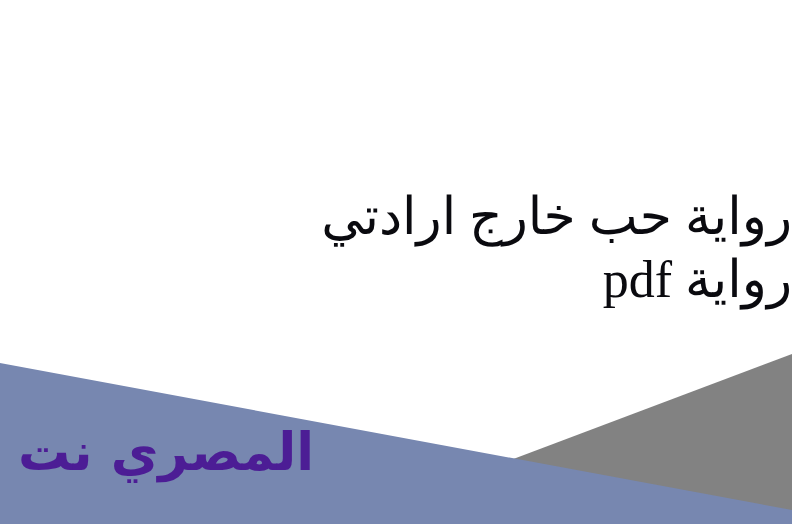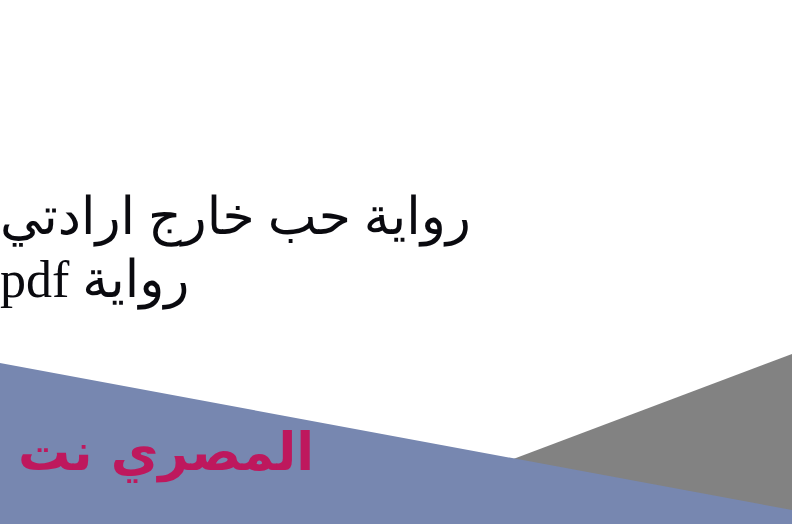--- a/index.html
+++ b/index.html
@@ -82,22 +82,22 @@
 <body>
 
 <div id="canvas" style="width: 792px; height: 524px; background: rgb(255, 255, 255);">
 
   <svg id="shapes" viewBox="0 0 792 524" preserveAspectRatio="none">
     <rect x="0" y="0" width="792" height="524" fill="#ffffff"></rect>
     <polygon id="gray-wedge" points="503,463 792,354 792,512" fill="#828282"></polygon>
     <polygon id="blue-band" points="0,363 792,510 792,524 0,524" fill="#7787b0"></polygon>
   </svg>
 
-  <div id="title-block" style="direction: rtl; text-align: left;">
+  <div id="title-block" style="direction: rtl; text-align: right;">
     <span class="title-line line-1" style="color: rgb(10, 10, 15);">رواية حب خارج ارادتي</span>
     <span class="title-line line-2" style="color: rgb(10, 10, 15);">رواية pdf</span>
   </div>
 
   <div id="watermark" style="direction: rtl;">
-    <span class="wm-text" style="color: #be185d;">المصري نت</span>
+    <span class="wm-text" style="color: #4c1d95;">المصري نت</span>
   </div>
 
 </div>
 
 </body></html>

